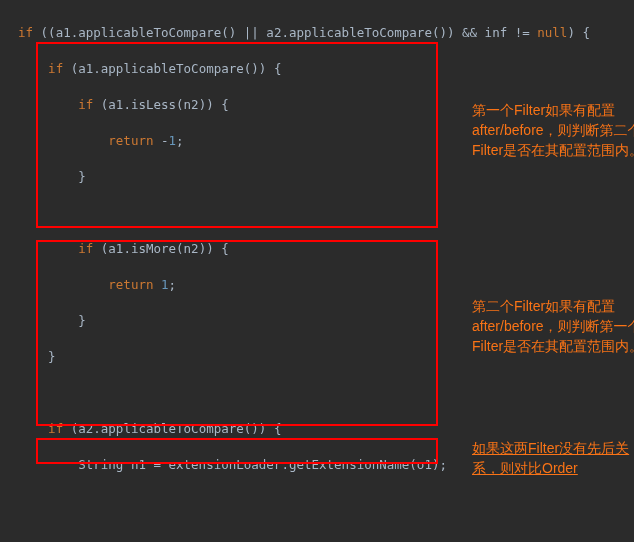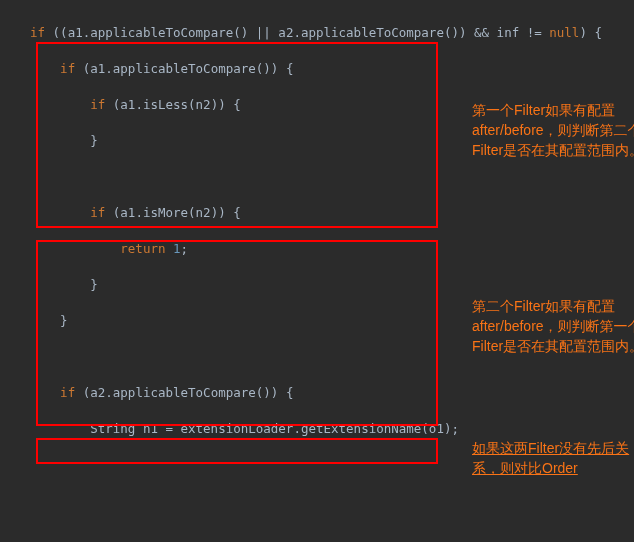--- a/index.html
+++ b/index.html
@@ -13,21 +13,21 @@
     width: 634px;
     height: 542px;
     overflow: hidden;
     position: relative;
   }
   .code-area {
     padding: 6px 0 0 0;
     white-space: pre;
     position: relative;
   }
-  .line { padding-left: 30px; }
+  .line { padding-left: 18px; }
   .kw { color: #cc7832; }
   .ital { font-style: italic; color: #a9b7c6; }
   .num { color: #6897bb; }
   .box {
     position: absolute;
     border: 2px solid #ff0000;
     pointer-events: none;
   }
   .annot {
     position: absolute;
@@ -39,20 +39,21 @@
     margin-left: 28px;
   }
 </style>
 </head>
 <body>
 
 <div class="code-area">
 <div class="line"><span class="kw">if</span> ((a1.applicableToCompare() || a2.applicableToCompare()) &amp;&amp; inf != <span class="kw">null</span>) {</div>
 <div class="line">    <span class="kw">if</span> (a1.applicableToCompare()) {</div>
 <div class="line">        <span class="kw">if</span> (a1.isLess(n2)) {</div>
+<div class="line">            <span class="kw">return</span> -<span class="num">1</span>;</div>
 <div class="line">        }</div>
 <div class="line">&nbsp;</div>
 <div class="line">        <span class="kw">if</span> (a1.isMore(n2)) {</div>
 <div class="line">            <span class="kw">return</span> <span class="num">1</span>;</div>
 <div class="line">        }</div>
 <div class="line">    }</div>
 <div class="line">&nbsp;</div>
 <div class="line">    <span class="kw">if</span> (a2.applicableToCompare()) {</div>
 <div class="line">        String n1 = extensionLoader.getExtensionName(o1);</div>
 

